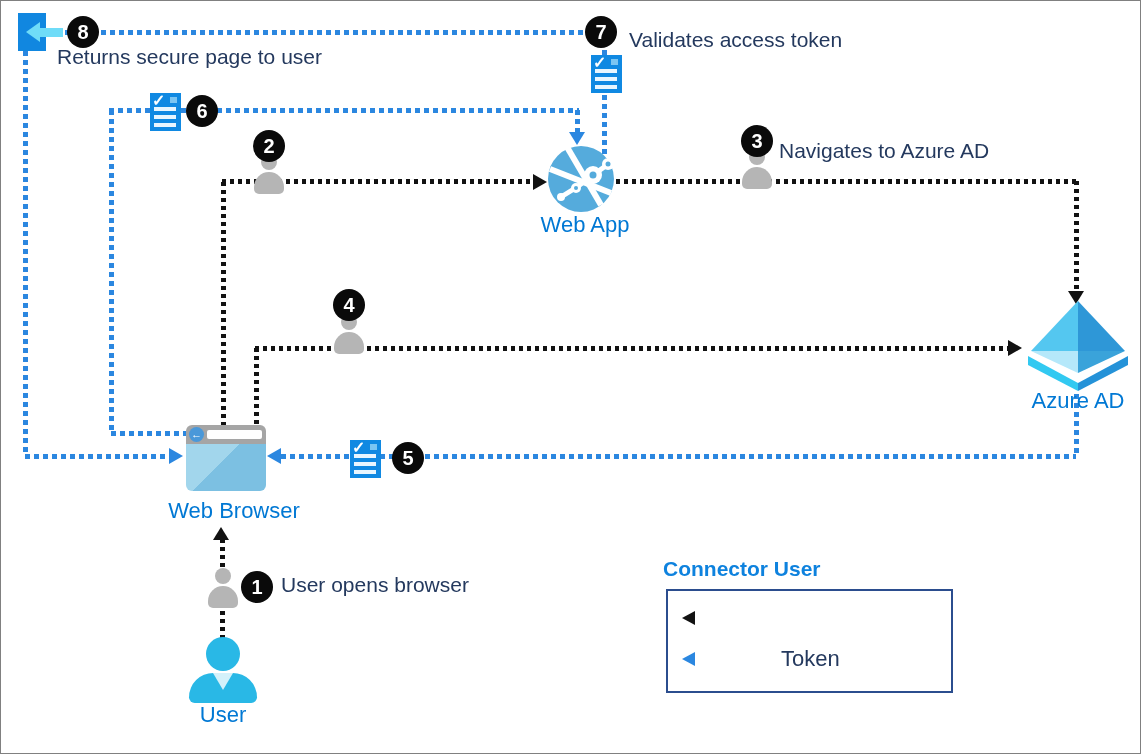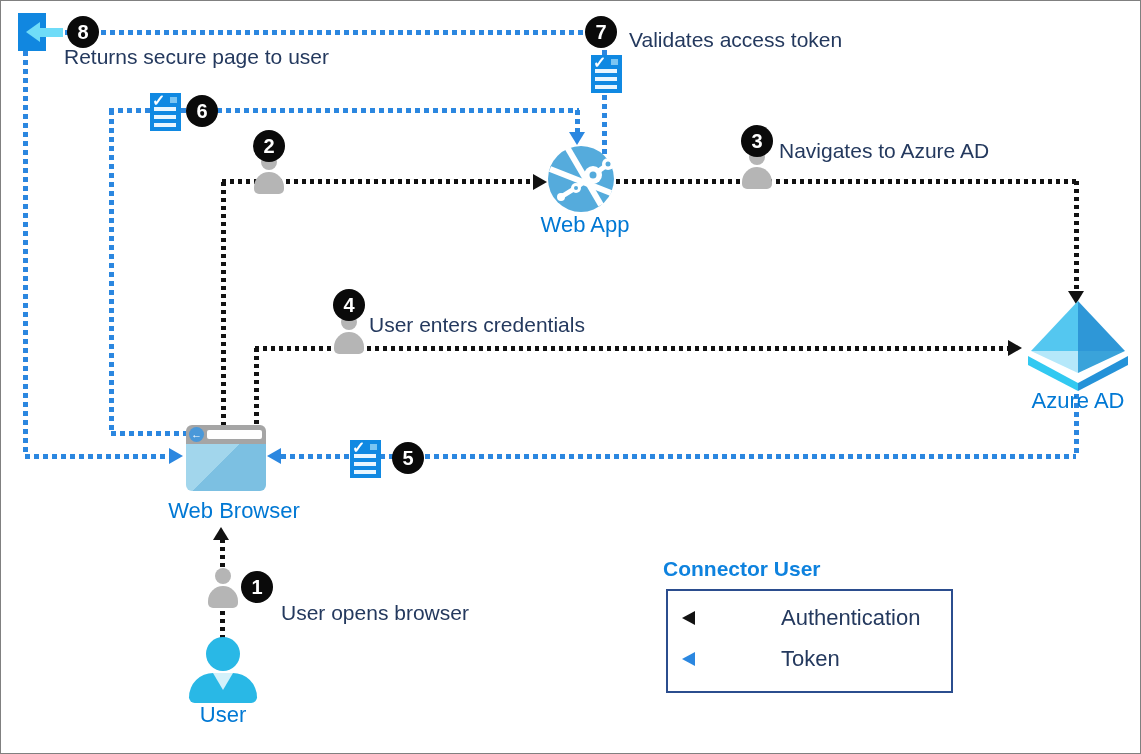--- a/index.html
+++ b/index.html
@@ -187,28 +187,26 @@
 
   <div class="badge" style="left:240px;top:570px;">1</div>
   <div class="badge" style="left:252px;top:129px;">2</div>
   <div class="badge" style="left:740px;top:124px;">3</div>
   <div class="badge" style="left:332px;top:288px;">4</div>
   <div class="badge" style="left:391px;top:441px;">5</div>
   <div class="badge" style="left:185px;top:94px;">6</div>
   <div class="badge" style="left:584px;top:15px;">7</div>
   <div class="badge" style="left:66px;top:15px;">8</div>
 
-  <div class="steplabel" style="left:280px;top:600px;text-align:center;">User opens browser</div>
+  <div class="steplabel" style="left:280px;top:572px;text-align:center;">User opens browser</div>
   <div class="steplabel" style="left:778px;top:138px;">Navigates to Azure AD</div>
-  <div class="steplabel" style="left:368px;top:312px;">User enters credentials</div>
   <div class="steplabel" style="left:628px;top:27px;">Validates access token</div>
-  <div class="steplabel" style="left:63px;top:44px;">Returns secure page to user</div>
+  <div class="steplabel" style="left:56px;top:44px;">Returns secure page to user</div>
 
   <div class="legend-title">Connector User</div>
   <div class="legend-box"></div>
   <div class="arr l" style="left:681px;top:610px;border-top-width:7px;border-bottom-width:7px;border-right-width:13px;"></div>
   <div class="ln h black" style="left:694px;top:614px;width:62px;height:4px;"></div>
-  <div class="legend-label" style="left:780px;top:604px;">Authentication</div>
   <div class="arr blue l" style="left:681px;top:651px;border-top-width:7px;border-bottom-width:7px;border-right-width:13px;"></div>
   <div class="ln h blue" style="left:694px;top:655px;width:62px;height:4px;"></div>
   <div class="legend-label" style="left:780px;top:645px;">Token</div>
 
 </div>
 
 </body></html>

